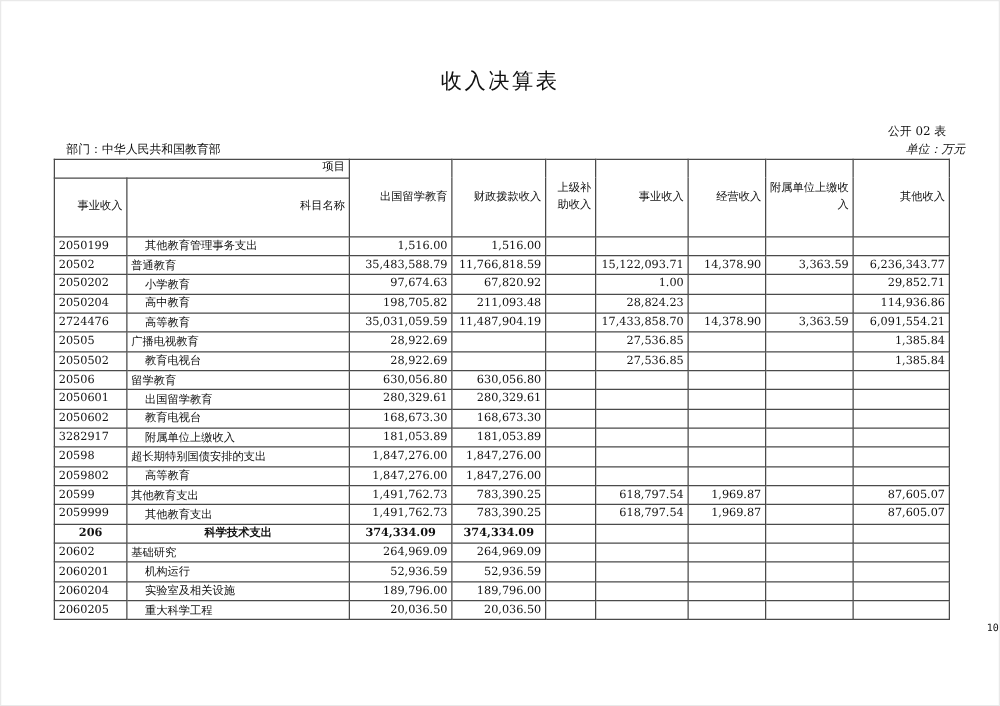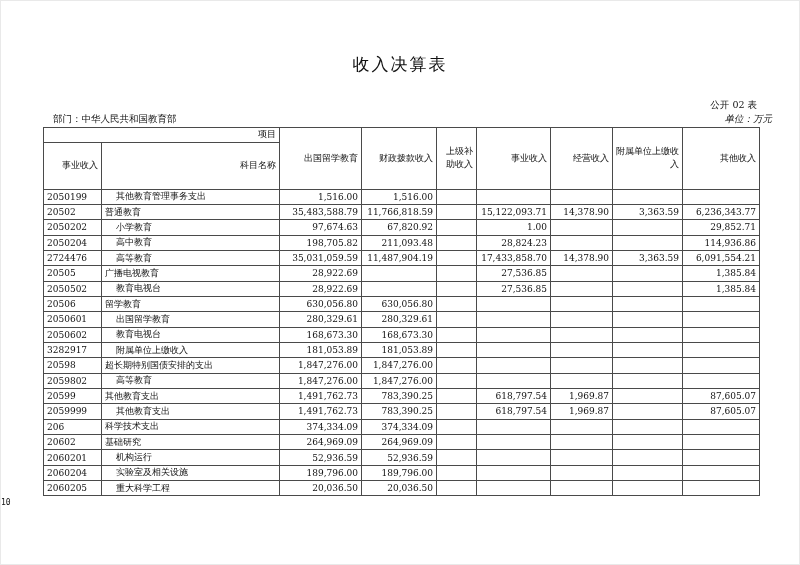--- a/index.html
+++ b/index.html
@@ -54,26 +54,26 @@
     word-break: break-all;
     line-height: 1.5;
   }
   tr.hdr-top th { height: 13px; }
   tr.hdr-sub th { height: 46px; }
   table.report tbody td { height: 14.35px; }
   td.code { text-align: left; }
   td.name { text-align: left; }
   td.name.indent { padding-left: 14px; }
   td.num { text-align: right; }
-  tr.bold-row td { font-weight: normal; }
+  tr.bold-row td { font-weight: bold; text-align: center; }
 
   .page-number {
     position: absolute;
     top: 497px; left: 0; right: 0;
-    text-align: left;
+    text-align: right;
     font-size: 8px;
     font-weight: normal;
     font-family: "DejaVu Sans Mono", "Liberation Mono", monospace;
   }
 </style>
 </head>
 <body>
 
 <div class="doc-title">收入决算表</div>
 

